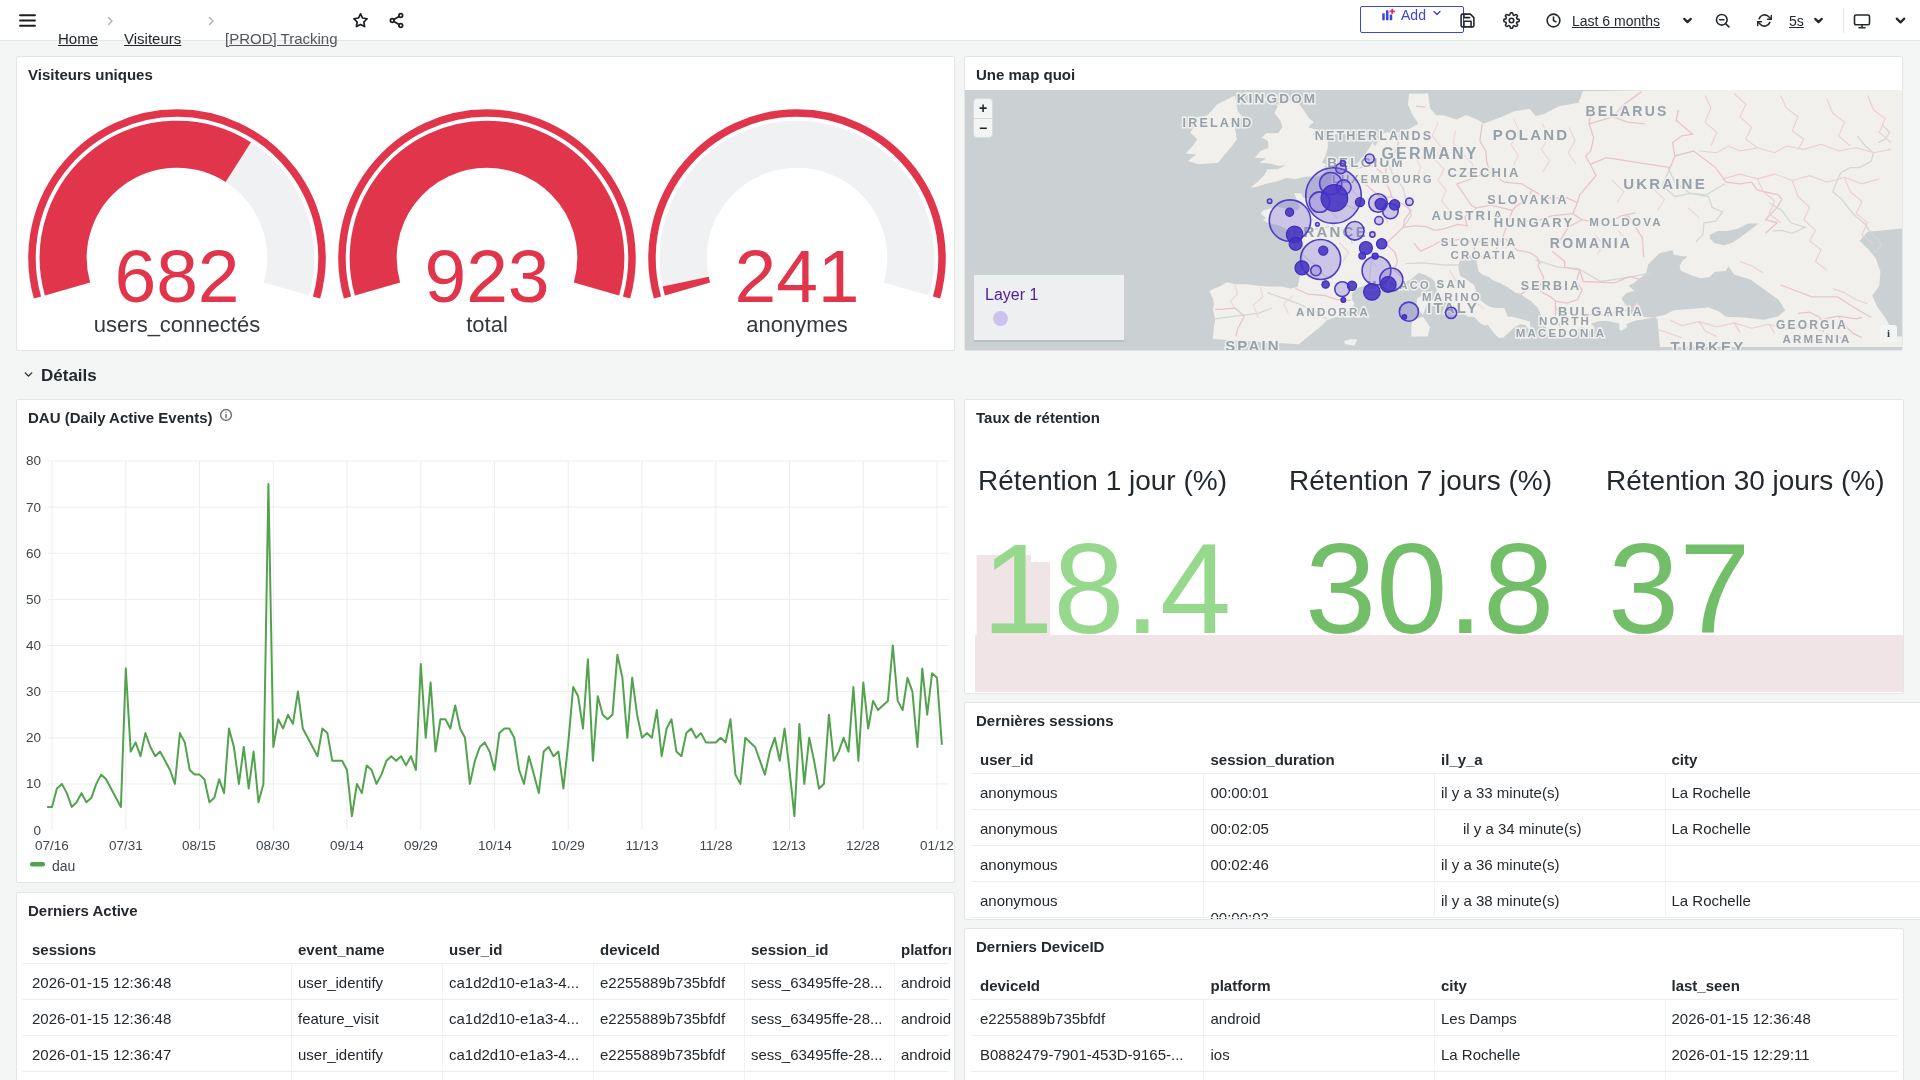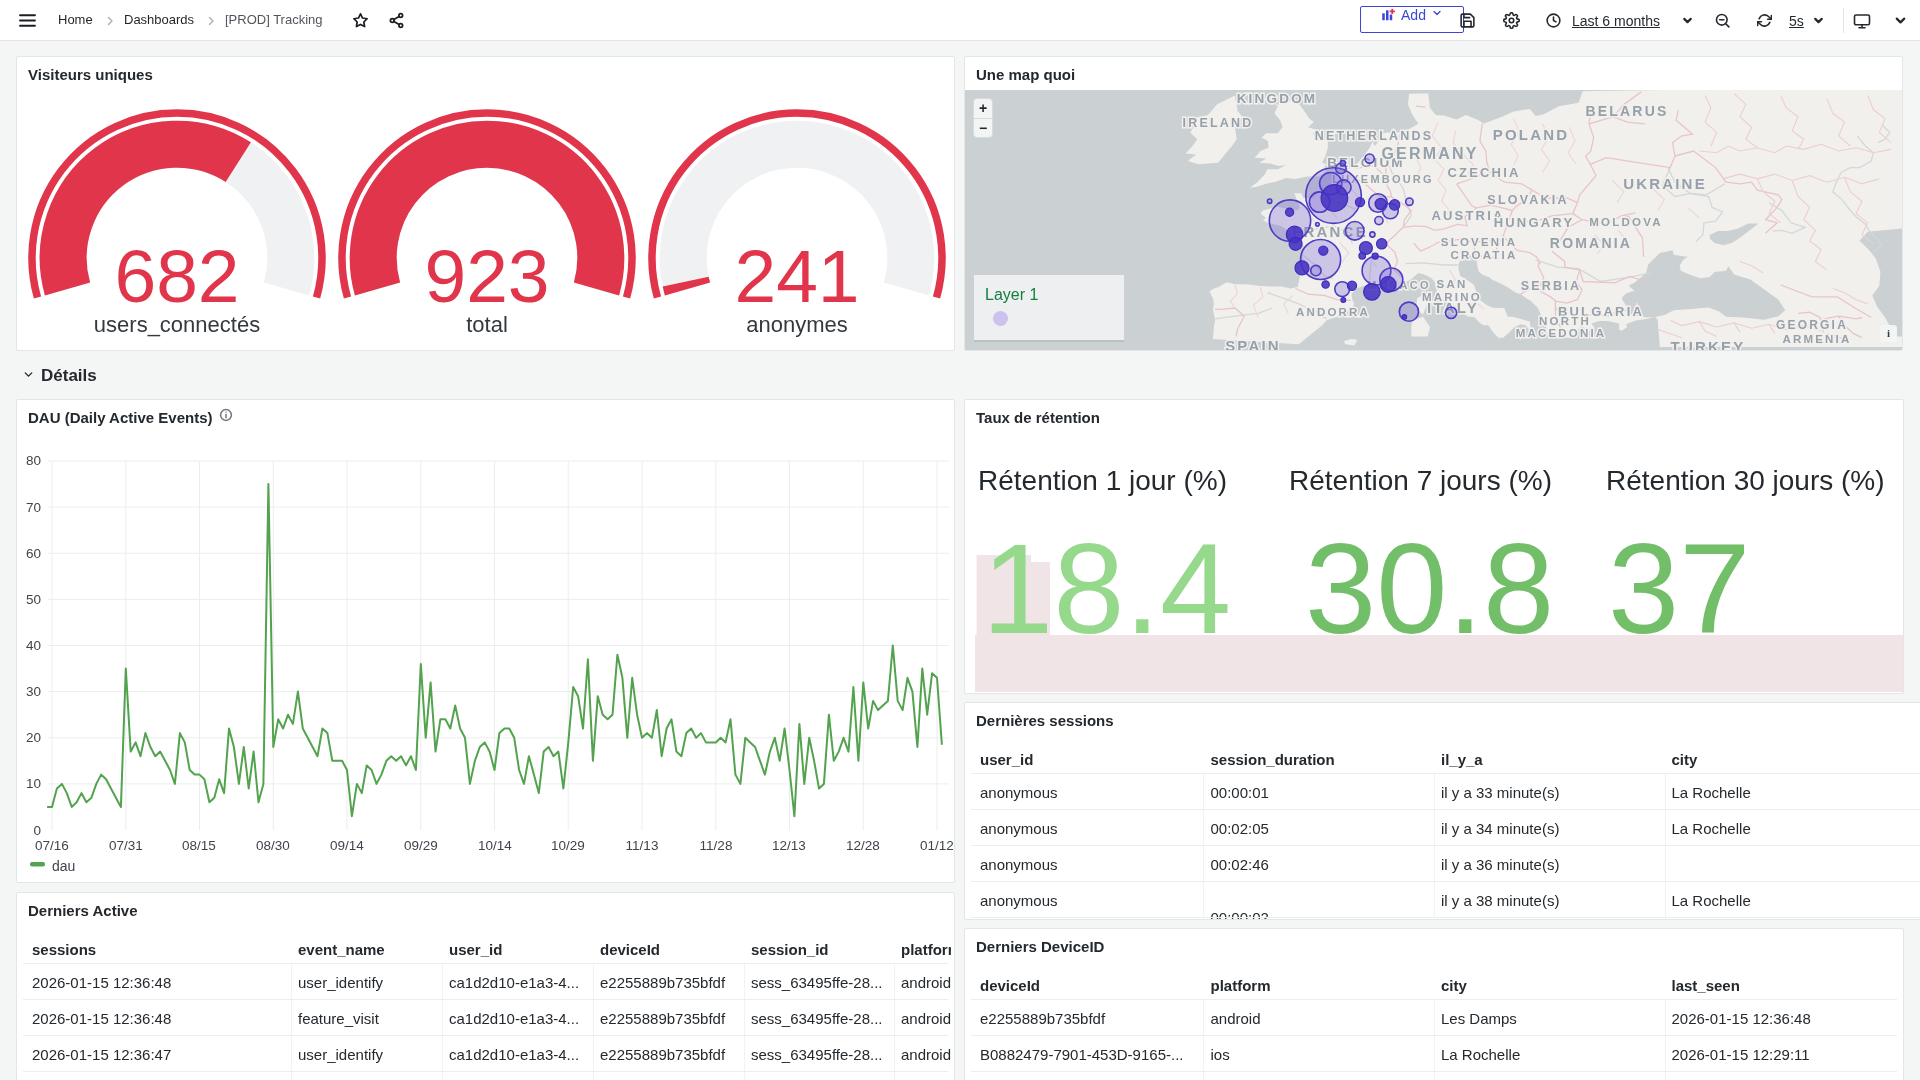--- a/index.html
+++ b/index.html
@@ -1,18 +1,18 @@
 <!DOCTYPE html>
 <html><head><meta charset="utf-8"><style>
 * { margin:0; padding:0; box-sizing:border-box; }
 html,body { width:1920px; height:1080px; overflow:hidden; background:#f4f5f5;
   font-family:"Liberation Sans",sans-serif; -webkit-font-smoothing:antialiased; }
 #nav { position:absolute; left:0; top:0; width:1920px; height:41px; background:#fff;
   border-bottom:1px solid #e4e5e7; }
-.crumb { position:absolute; top:12px; font-size:13px; color:#52565c; }
+.crumb { position:absolute; top:30px; font-size:15px; color:#52565c;text-decoration:underline; }
 .crumb.b { color:#1f2328; font-weight:500; }
 .navtxt { position:absolute; top:13px; font-size:14px; color:#24292e; font-weight:500;text-decoration:underline; }
 #addbtn { position:absolute; left:1360px; top:6px; width:104px; height:27px; border:1px solid #3c46d8;
   border-radius:2px; color:#3c46d8; font-size:14px; font-weight:500; display:flex;
   justify-content:center; background:#fff; }
 .panel { position:absolute; background:#fff; border:1px solid #e3e5e7; border-radius:2px; overflow:hidden; }
 .ptitle { position:absolute; left:11px; top:9px; font-size:15px; font-weight:600; color:#24292e; }
 .th { position:absolute; top:48px; font-size:15px; font-weight:600; color:#24292e; white-space:nowrap; overflow:hidden; }
 .td { position:absolute; font-size:15px; color:#24292e; white-space:nowrap; overflow:hidden; }
 .hline { position:absolute; left:6px; right:6px; height:1px; background:#ebedee; }
@@ -20,21 +20,21 @@
 #rowhdr { position:absolute; left:22px; top:366px; font-size:17px; font-weight:600; color:#24292e; }
 </style></head><body>
 <div id="nav">
 <svg width="21" height="21" viewBox="0 0 24 24" style="position:absolute;left:17px;top:10px" fill="none" stroke="#1b1e23" stroke-width="2.2857142857142856" stroke-linecap="round" stroke-linejoin="round">
       <path d="M3.5 6h17M3.5 12h17M3.5 18h17"></path>
     </svg>
 <span class="crumb b" style="left:58px">Home</span>
     <svg width="12" height="12" viewBox="0 0 24 24" style="position:absolute;left:104px;top:15px" fill="none" stroke="#b0b5ba" stroke-width="3" stroke-linecap="round" stroke-linejoin="round">
       <path d="M9 5l7 7-7 7"></path>
     </svg>
-<span class="crumb b" style="left:124px">Dashboards</span>
+<span class="crumb b" style="left:124px">Visiteurs</span>
     <svg width="12" height="12" viewBox="0 0 24 24" style="position:absolute;left:205px;top:15px" fill="none" stroke="#b0b5ba" stroke-width="3" stroke-linecap="round" stroke-linejoin="round">
       <path d="M9 5l7 7-7 7"></path>
     </svg>
 <span class="crumb" style="left:225px">[PROD] Tracking</span>
 <svg width="17" height="17" viewBox="0 0 24 24" style="position:absolute;left:352px;top:12px" fill="none" stroke="#1b1e23" stroke-width="2.4" stroke-linecap="round" stroke-linejoin="round">
       <path d="M12 2.6l2.9 5.9 6.5 1-4.7 4.6 1.1 6.5-5.8-3.1-5.8 3.1 1.1-6.5L2.6 9.5l6.5-1z"></path>
     </svg>
 <svg width="17" height="17" viewBox="0 0 24 24" style="position:absolute;left:388px;top:12px" fill="none" stroke="#1b1e23" stroke-width="2.4" stroke-linecap="round" stroke-linejoin="round">
       <circle cx="18" cy="5" r="2.6"></circle>
       <circle cx="6" cy="12" r="2.6"></circle>
@@ -309,21 +309,21 @@
           <circle cx="1404.4" cy="315.9" r="2.2" fill="rgba(70,50,195,0.88)" stroke="#3d2cbd" stroke-width="1.2"></circle>
           <circle cx="1362.2" cy="254.8" r="3.3" fill="rgba(70,50,195,0.88)" stroke="#3d2cbd" stroke-width="1.2"></circle>
         </g>
       </svg>
     </div>
   <div style="position:absolute;left:8px;top:41px;width:20px;height:40px;background:#f3f4f4;border:1px solid #d8dbdd;border-radius:4px;font-size:14px;font-weight:bold;color:#23262b;text-align:center;line-height:19px">
       <div style="border-bottom:1px solid #d8dbdd;height:20px">+</div>
       <div style="height:19px">−</div>
     </div>
   <div style="position:absolute;left:9px;top:218px;width:150px;height:67px;background:rgba(244,245,245,0.85);border-bottom:2px solid #babfc2">
-    <div style="position:absolute;left:11px;top:11px;font-size:16px;color:#15803d">Layer 1</div>
+    <div style="position:absolute;left:11px;top:11px;font-size:16px;color:#4c1d95">Layer 1</div>
     <div style="position:absolute;left:19px;top:36px;width:15px;height:15px;border-radius:50%;background:#ccc2ee"></div>
   </div>
   <div style="position:absolute;right:5px;bottom:8px;width:17px;height:17px;background:#f3f4f4;border-radius:3px;font-size:11px;font-weight:bold;color:#3a3f45;text-align:center;line-height:17px;font-family:'Liberation Serif',serif">i</div>
 </div>
 <div id="rowhdr"><svg width="13" height="13" viewBox="0 0 24 24" style="margin-right:6px" fill="none" stroke="#24292e" stroke-width="2.6" stroke-linecap="round" stroke-linejoin="round">
       <path d="M6 9l6 6 6-6"></path>
     </svg>Détails</div>
 <div class="panel" style="left:16px;top:399px;width:939px;height:484px">
   <div class="ptitle">DAU (Daily Active Events)</div>
   <svg width="14" height="14" viewBox="0 0 24 24" style="position:absolute;left:202px;top:8px" fill="none" stroke="#6e7580" stroke-width="2.5714285714285716" stroke-linecap="round" stroke-linejoin="round">
@@ -403,21 +403,21 @@
     <div class="vline" style="left:238px;top:70px;height:144px"></div>
     <div class="vline" style="left:469px;top:70px;height:144px"></div>
     <div class="vline" style="left:700px;top:70px;height:144px"></div>
     <div class="td" style="left:15px;top:81px;width:218.5px">anonymous</div>
     <div class="td" style="left:245.5px;top:81px;width:218.5px">00:00:01</div>
     <div class="td" style="left:476.0px;top:81px;width:218.5px">il y a 33 minute(s)</div>
     <div class="td" style="left:706.5px;top:81px;width:228.5px">La Rochelle</div>
     <div class="hline" style="top:70px"></div>
     <div class="td" style="left:15px;top:117px;width:218.5px">anonymous</div>
     <div class="td" style="left:245.5px;top:117px;width:218.5px">00:02:05</div>
-    <div class="td" style="left:476.0px;top:117px;width:218.5px">il y a 34 minute(s)</div>
+    <div class="td" style="left:498px;top:117px;width:218.5px">il y a 34 minute(s)</div>
     <div class="td" style="left:706.5px;top:117px;width:228.5px">La Rochelle</div>
     <div class="hline" style="top:106px"></div>
     <div class="td" style="left:15px;top:153px;width:218.5px">anonymous</div>
     <div class="td" style="left:245.5px;top:153px;width:218.5px">00:02:46</div>
     <div class="td" style="left:476.0px;top:153px;width:218.5px">il y a 36 minute(s)</div>
     <div class="td" style="left:706.5px;top:153px;width:228.5px"></div>
     <div class="hline" style="top:142px"></div>
     <div class="td" style="left:15px;top:189px;width:218.5px">anonymous</div>
     <div class="td" style="left:245.5px;top:206px;width:218.5px">00:00:02</div>
     <div class="td" style="left:476.0px;top:189px;width:218.5px">il y a 38 minute(s)</div>

